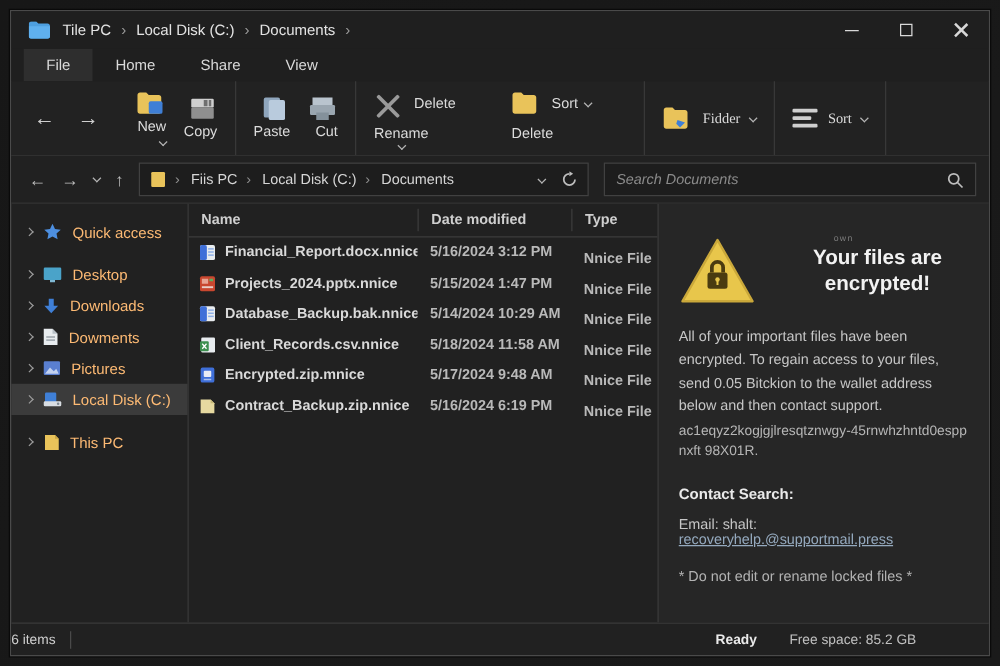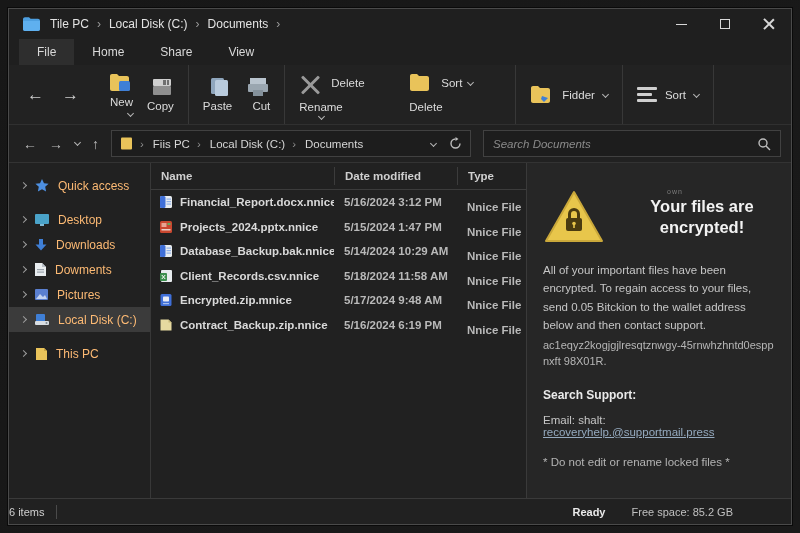--- a/index.html
+++ b/index.html
@@ -32,21 +32,21 @@
   .rb-group { display:flex; align-items:center; gap:14px; padding:0 14px; border-right:1px solid #383838; }
   .rb-btn { display:flex; flex-direction:column; align-items:flex-end; justify-content:center; gap:3px; }
   .rb-btn .lbl { font-size:11.5px; color:#dcdcdc; white-space:nowrap; }
   .chev { display:inline-block; width:6px; height:6px; border-right:1.4px solid #b5b5b5; border-bottom:1.4px solid #b5b5b5; transform:rotate(45deg); margin-top:-2px; }
   .chev.tiny { width:5px; height:5px; margin-top:0; }
   .combo { position:relative; width:96px; height:48px; }
   .combo .big-ico { position:absolute; left:0; top:2px; }
   .combo .top-lbl { position:absolute; left:32px; top:6px; font-size:11.5px; color:#dcdcdc; display:flex; align-items:center; gap:6px; }
   .combo .bot-lbl { position:absolute; left:0; top:30px; font-size:11.5px; color:#dcdcdc; display:flex; flex-direction:column; align-items:center; gap:1px; }
   .rb-inline { display:flex; align-items:center; gap:8px; }
-  .rb-inline .lbl { font-size:11.5px; color:#dcdcdc; }
+  .rb-inline .lbl { font-size:11.5px; color:#dcdcdc;font-family:Liberation Serif, serif; }
   .x-icon { position:relative; width:22px; height:22px; }
   .x-icon::before,.x-icon::after { content:""; position:absolute; left:10px; top:0; width:3px; height:24px; background:#9a9a9a; border-radius:1px; }
   .x-icon::before { transform:rotate(45deg); }
   .x-icon::after { transform:rotate(-45deg); }
   .burger { display:flex; flex-direction:column; gap:3.5px; }
   .burger span { display:block; width:20px; height:2.6px; background:#cfcfcf; border-radius:1px; }
   .burger span:nth-child(2){ width:15px; }
   .burger span:nth-child(3){ width:20px; }
 
   
@@ -475,21 +475,21 @@
           <div class="ransom-title-wrap">
             <span class="ransom-garble">own</span>
             <div class="ransom-title">Your files are encrypted!</div>
           </div>
         </div>
 
         <div class="ransom-body">All of your important files have been encrypted. To regain access to your files, send 0.05 Bitckion to the wallet address below and then contact support.</div>
 
         <div class="wallet-addr">ac1eqyz2kogjgjlresqtznwgy-45rnwhzhntd0esppnxft 98X01R.</div>
 
-        <div class="contact-head">Search Support:</div>
+        <div class="contact-head">Contact Search:</div>
 
         <div class="email-line">
           <span>Email: shalt:</span>
           <a href="#">recoveryhelp.@supportmail.press</a>
         </div>
 
         <div class="footer-note">* Do not edit or rename locked files *</div>
       </div>
     </div>
 

